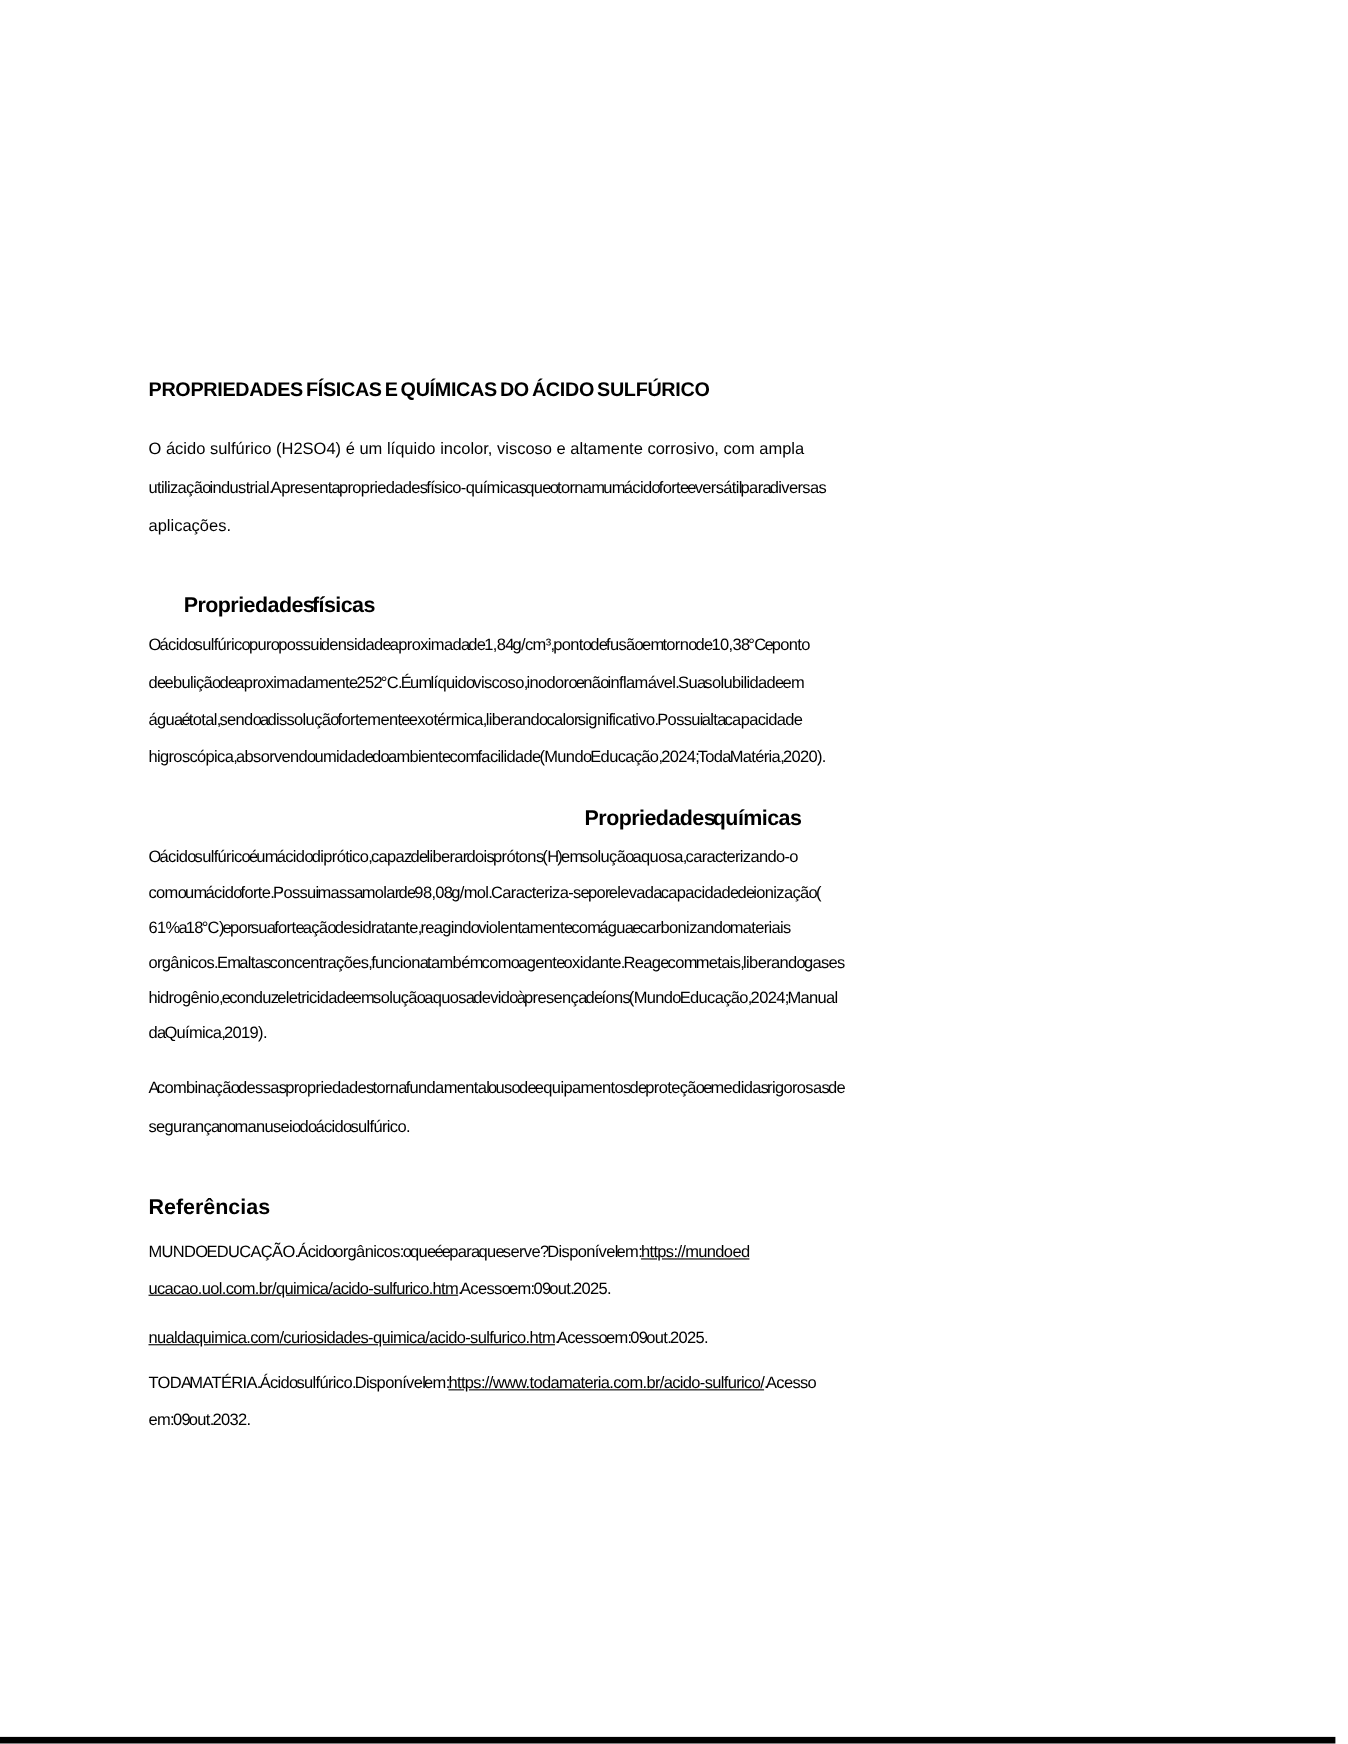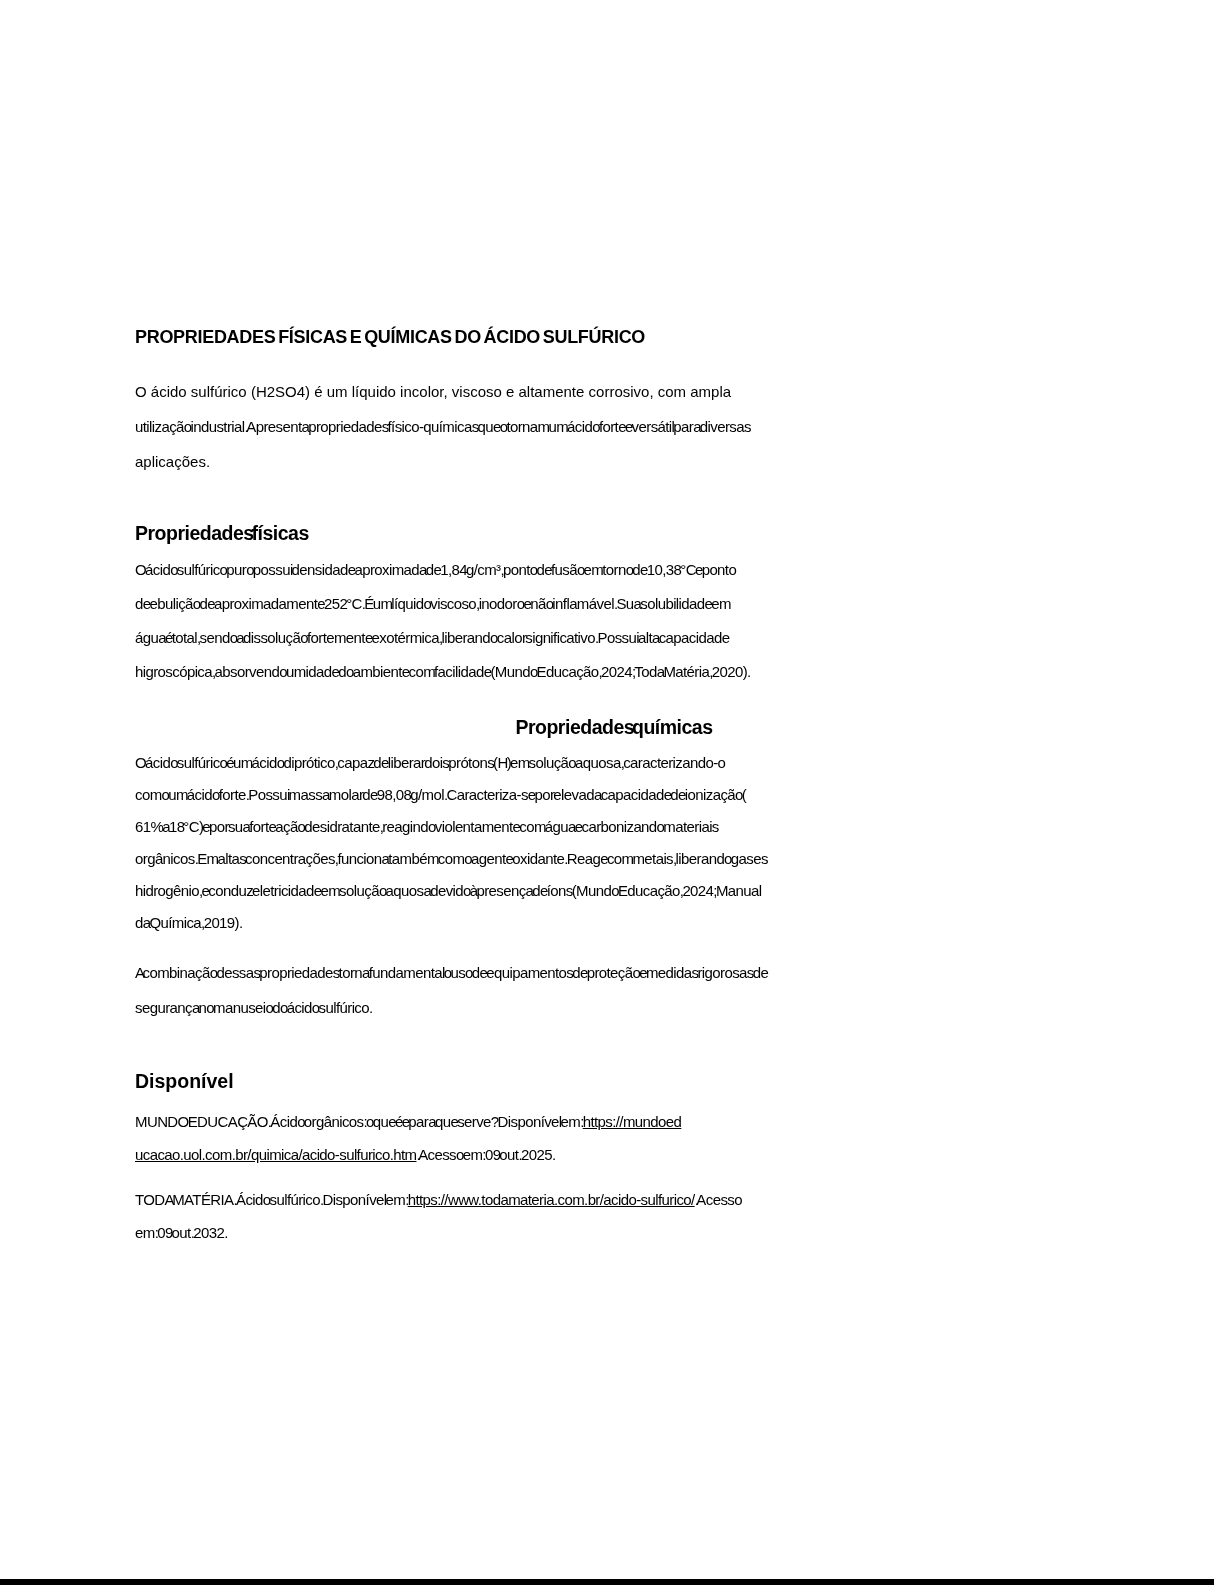--- a/index.html
+++ b/index.html
@@ -2,25 +2,25 @@
 <html><head>
 <meta charset="utf-8">
 <style>
   html, body { margin:0; padding:0; }
   body {
     width:1225px; height:1585px; position:relative;
     background:#ffffff; color:#000000;
     font-family:"Liberation Sans", sans-serif;
     overflow:hidden;
   }
-  .page-content { position:absolute; left:135px; top:326px; width:958px; }
+  .page-content { position:absolute; left:135px; top:343px; width:958px; }
   .block { margin:0; }
   .title  { font-size:18px; font-weight:bold; line-height:22px; letter-spacing:-0.3px; word-spacing:-2px; }
   .heading{ font-size:19.5px; font-weight:bold; line-height:24px; }
-  .heading.sq { word-spacing:-7px; letter-spacing:-0.5px; }
+  .heading.sq { word-spacing:-7px; letter-spacing:-0.5px;margin-left:32px; }
   .para, .reference { font-size:15px; line-height:34px; }
   .line { display:block; white-space:nowrap; }
   .line.sq { word-spacing:-4.6px; letter-spacing:-0.6px; }
   .link { text-decoration:underline; }
   
   .b0 { margin-bottom:26px; }
   .b1 { margin-bottom:42px; line-height:35px; }
   .b2 { margin-bottom:8px; }
   .b3 { margin-bottom:26px; line-height:34px; }
   .b4 { margin-bottom:8px;text-align:center; }
@@ -55,25 +55,26 @@
       <span class="line sq"><span>como um ácido forte. Possui massa molar de 98,08 g/mol. Caracteriza-se por elevada capacidade de ionização (</span></span>
       <span class="line sq"><span>61% a 18 °C) e por sua forte ação desidratante, reagindo violentamente com água e carbonizando materiais</span></span>
       <span class="line sq"><span>orgânicos. Em altas concentrações, funciona também como agente oxidante. Reage com metais, liberando gases</span></span>
       <span class="line sq"><span>hidrogênio, e conduz eletricidade em solução aquosa devido à presença de íons (Mundo Educação, 2024; Manual</span></span>
       <span class="line sq"><span>da Química, 2019).</span></span>
     </p>
     <p class="block b6 para">
       <span class="line sq"><span>A combinação dessas propriedades torna fundamental o uso de equipamentos de proteção e medidas rigorosas de</span></span>
       <span class="line sq"><span>segurança no manuseio do ácido sulfúrico.</span></span>
     </p>
-    <div class="block b7 heading">Disponível</div>
+    <div class="block b7 heading">Referências</div>
     <p class="block b8 reference">
       <span class="line sq"><span>MUNDO EDUCAÇÃO. Ácido orgânicos: o que é e para que serve? Disponível em: </span><span class="link">https://mundoed</span></span>
       <span class="line sq"><span class="link">ucacao.uol.com.br/quimica/acido-sulfurico.htm</span><span>. Acesso em: 09 out. 2025.</span></span>
     </p>
     <p class="block b9 reference">
+      <span class="line sq"><span class="link">nualdaquimica.com/curiosidades-quimica/acido-sulfurico.htm</span><span>. Acesso em: 09 out. 2025.</span></span>
     </p>
     <p class="block b10 reference">
       <span class="line sq"><span>TODA MATÉRIA. Ácido sulfúrico. Disponível em: </span><span class="link">https://www.todamateria.com.br/acido-sulfurico/</span><span>. Acesso</span></span>
       <span class="line sq"><span>em: 09 out. 2032.</span></span>
     </p>
   </div>
 <div class="page-divider" id="divider" style="background: rgb(0, 0, 0);"></div>
 
 </body></html>

